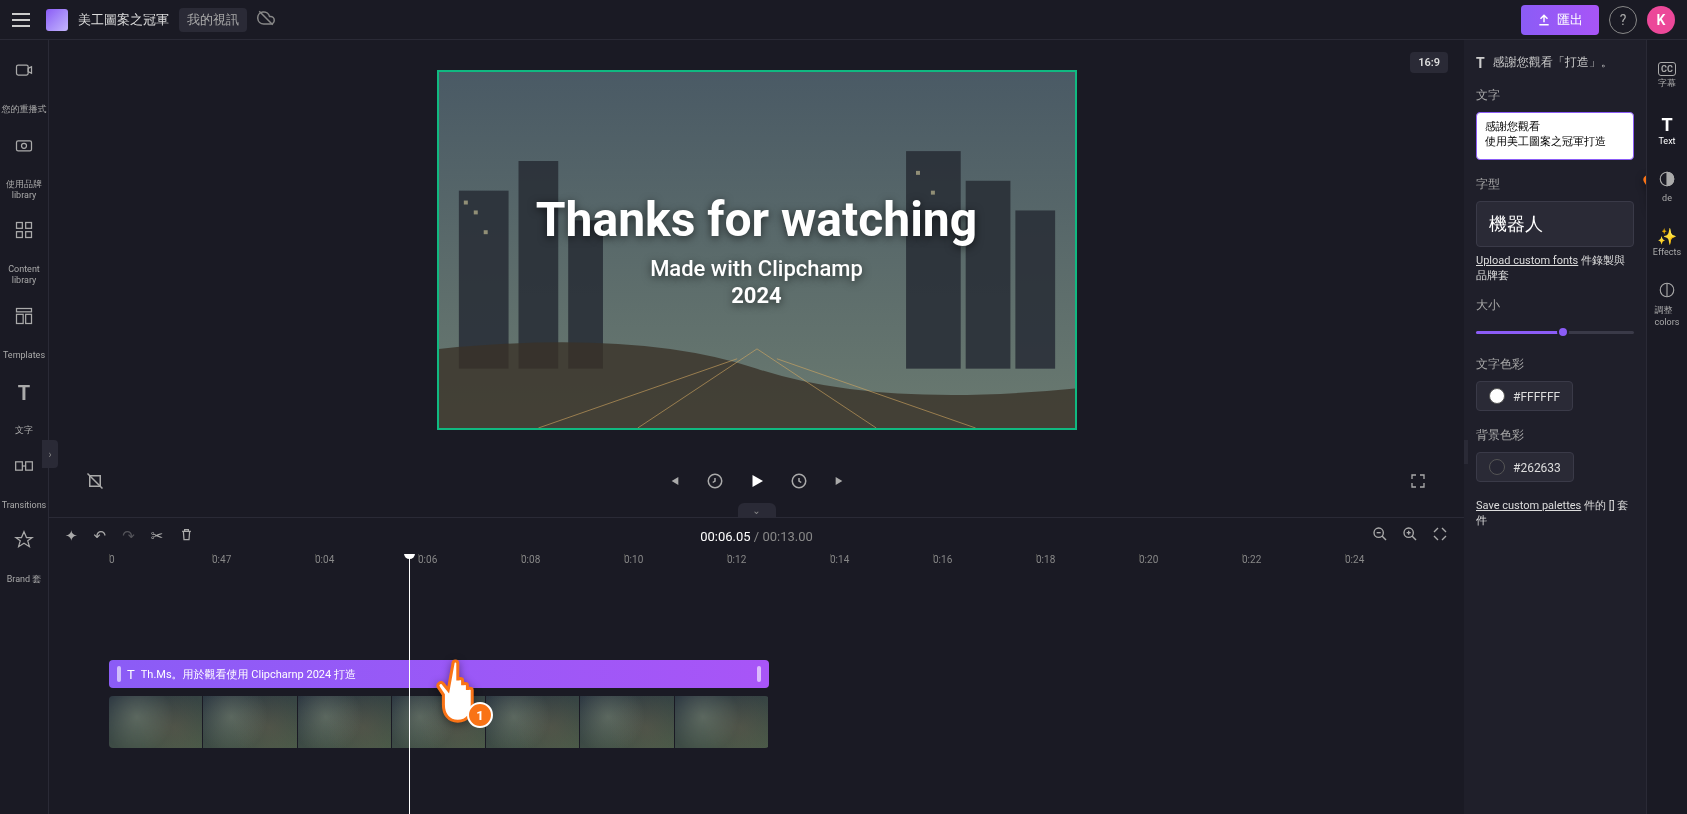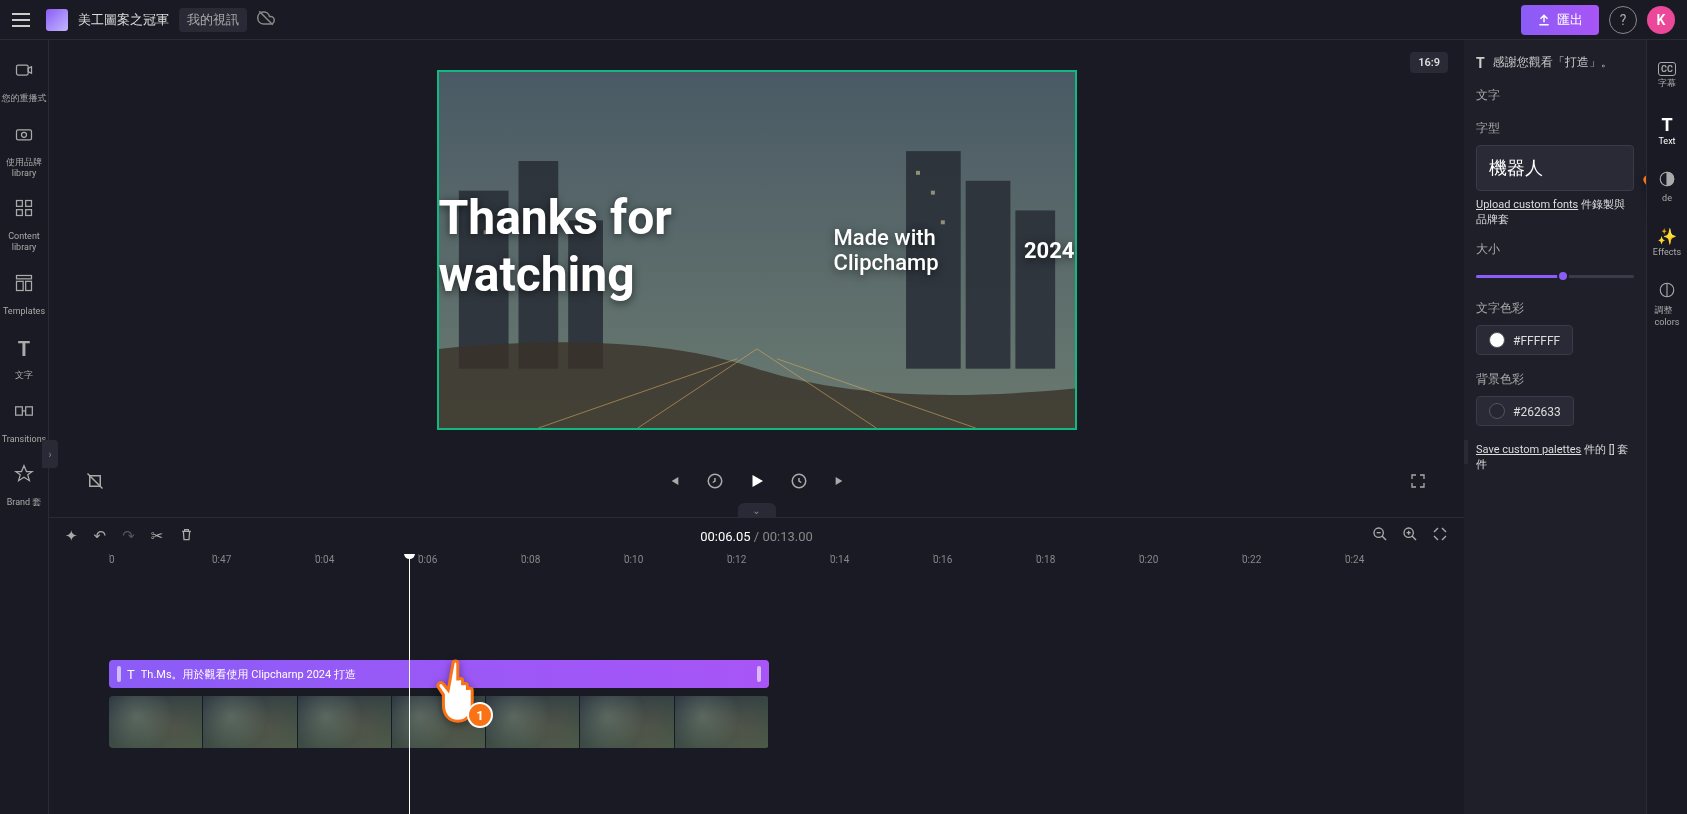--- a/index.html
+++ b/index.html
@@ -18,33 +18,33 @@
 .export-btn svg { width: 14px; height: 14px; }
 .help-icon, .avatar { width: 28px; height: 28px; border-radius: 50%; display: flex; align-items: center; justify-content: center; margin-left: 10px; }
 .help-icon { border: 1.5px solid #888; color: #aaa; font-size: 14px; cursor: pointer; }
 .avatar { background: #ec4899; color: #fff; font-size: 14px; font-weight: 600; cursor: pointer; }
 
 
 .main { flex: 1; display: flex; overflow: hidden; }
 
 
 .left-sidebar { width: 58px; background: #1a1a24; border-right: 1px solid #2a2a36; display: flex; flex-direction: column; align-items: center; padding-top: 12px; gap: 4px; position: relative; }
-.sidebar-item { width: 48px; padding: 8px 0; display: flex; flex-direction: column; align-items: center; gap: 9px; cursor: pointer; border-radius: 6px; color: #aaa; }
+.sidebar-item { width: 48px; padding: 8px 0; display: flex; flex-direction: column; align-items: center; gap: 20px; cursor: pointer; border-radius: 6px; color: #aaa; }
 .sidebar-item .icon { font-size: 18px; }
 .sidebar-item .label { font-size: 9px; text-align: center; line-height: 1.2; }
 .sidebar-toggle { position: absolute; right: -10px; top: 400px; width: 16px; height: 28px; background: #2a2a36; border-radius: 0 4px 4px 0; display: flex; align-items: center; justify-content: center; cursor: pointer; color: #888; font-size: 10px; }
 
 
 .center { flex: 1; display: flex; flex-direction: column; position: relative; }
 
 
 .preview-area { flex: 1; display: flex; align-items: center; justify-content: center; position: relative; }
 .aspect-badge { position: absolute; top: 12px; right: 16px; background: #2a2a36; color: #ddd; font-size: 11px; padding: 4px 8px; border-radius: 4px; font-weight: 600; }
 .preview-frame { width: 640px; height: 360px; border: 2px solid #10b981; position: relative; background: linear-gradient(180deg, #2a3540 0%, #3a4a55 30%, #4a5a48 60%, #3a3530 100%); overflow: hidden; }
-.preview-text { position: absolute; inset: 0; display: flex; align-items: center; justify-content: center; color: #fff; text-shadow: 0 2px 8px rgba(0,0,0,.6); }
+.preview-text { position: absolute; inset: 0; display: flex; flex-direction: column; align-items: center; justify-content: center; color: #fff; text-shadow: 0 2px 8px rgba(0,0,0,.6); }
 .preview-text .line1 { font-size: 48px; font-weight: 700; margin-bottom: 8px; }
 .preview-text .line2 { font-size: 22px; font-weight: 500; }
 .preview-text .line3 { font-size: 22px; font-weight: 700; margin-top: 2px; }
 
 
 .controls-row { display: flex; align-items: center; justify-content: space-between; padding: 10px 16px; }
 .controls-center { display: flex; align-items: center; gap: 18px; margin: 0 auto; }
 .ctrl-icon { color: #aaa; cursor: pointer; font-size: 16px; display: flex; align-items: center; justify-content: center; width: 24px; height: 24px; }
 .ctrl-icon.play { color: #fff; font-size: 18px; }
 .ctrl-left, .ctrl-right { width: 60px; display: flex; justify-content: center; }
@@ -366,20 +366,24 @@
   </div>
 
   <div class="right-panel">
     <div class="panel-collapse">›</div>
     <div class="panel-title-row">
       <span class="t-icon">T</span>
       <span>感謝您觀看「打造」。</span>
     </div>
 
     <div class="section-label">文字</div>
+    <div class="text-input">
+      <div class="text-input-line"><span class="sel">感謝您觀看</span></div>
+      <div class="text-input-line"><span class="sel">使用美工圖案之冠軍打造</span></div>
+    </div>
 
     <div class="section-label" style="margin-top:16px">字型</div>
     <div class="font-select"><span>機器人</span></div>
     <div class="link-text"><span class="ul">Upload custom fonts</span> <span>件錄製與品牌套</span></div>
 
     <div class="section-label">大小</div>
     <div class="slider-wrap">
       <div class="slider-track"></div>
         <div class="slider-fill"></div>
         <div class="slider-thumb"></div>

